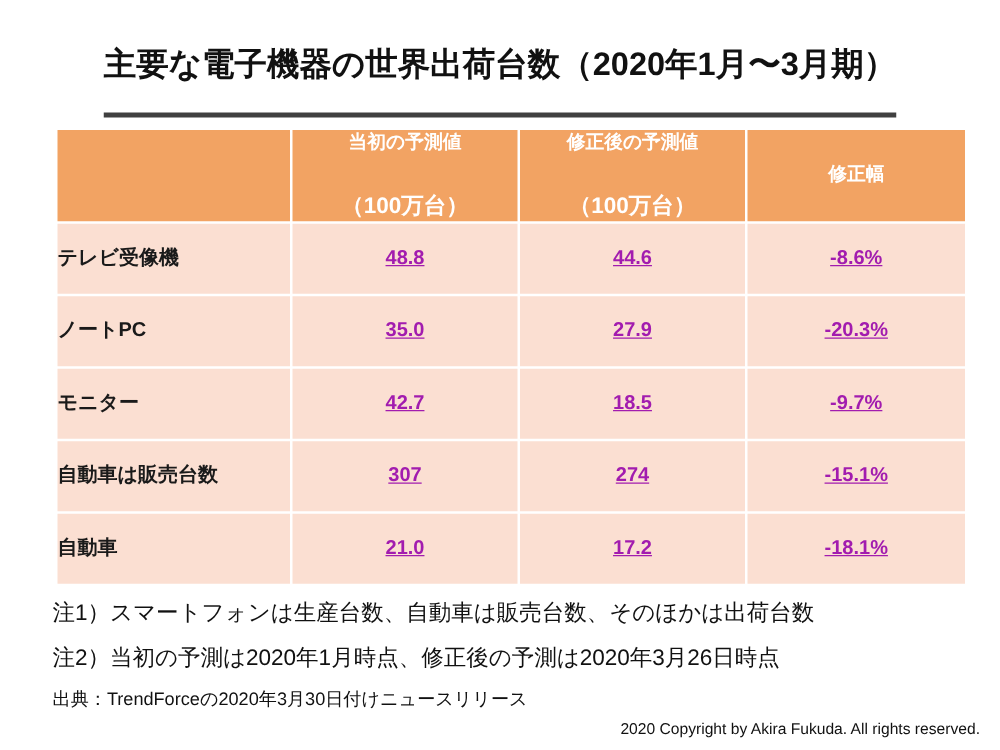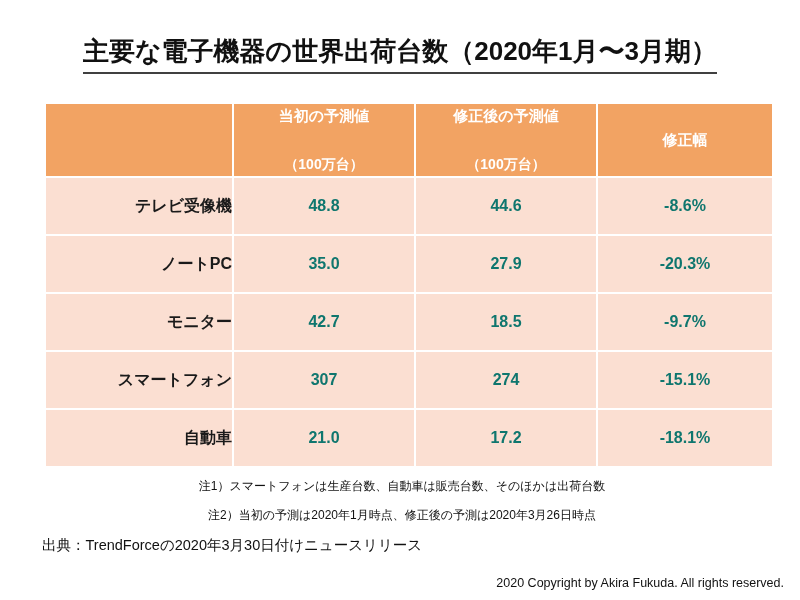--- a/index.html
+++ b/index.html
@@ -26,22 +26,22 @@
     left: 0;
     width: 800px;
     text-align: center;
     font-size: 26px;
     font-weight: bold;
     letter-spacing: 0px;
     color: #111111;
   }
   .title-inner {
     display: inline-block;
-    border-bottom: 2px solid #404040;
-    padding-bottom: 3px;
+    border-bottom: 4px solid #404040;
+    padding-bottom: 21px;
   }
   table.data-table {
     position: absolute;
     top: 102px;
     left: 44px;
     width: 724px;
     border-collapse: separate;
     border-spacing: 2px 2px;
     table-layout: fixed;
   }
@@ -60,54 +60,54 @@
     text-align: center;
     line-height: 1.35;
   }
   th.head-cell.blank {
     background: #f2a363;
   }
   td.row-label {
     background: #fbdfd2;
     font-size: 16px;
     font-weight: bold;
-    text-align: right;
+    text-align: left;
     height: 56px;
     vertical-align: middle;
     color: #1a1a1a;
   }
   td.val {
     background: #fbdfd2;
     font-size: 16px;
     font-weight: bold;
     text-align: center;
     vertical-align: middle;
-    color: #0f766e;
+    color: #a21caf;
+    text-decoration: underline;
   }
   col.c0 { width: 186px; }
   col.c1 { width: 180px; }
   col.c2 { width: 180px; }
   col.c3 { width: 174px; }
   .head-line2 {
     display: block;
-    font-size: 14px;
+    font-size: 18px;
     margin-top: 28px;
   }
   .notes {
     position: absolute;
     left: 42px;
     top: 478px;
     width: 720px;
   }
   .note {
-    font-size: 12px;
+    font-size: 18px;
     color: #111111;
     margin-bottom: 12px;
     white-space: nowrap;
-    text-align: center;
   }
   .source {
     font-size: 14.5px;
     color: #111111;
     margin-top: 4px;
     white-space: nowrap;
   }
   .copyright {
     position: absolute;
     right: 16px;
@@ -159,21 +159,21 @@
         <td class="val">27.9</td>
         <td class="val">-20.3%</td>
       </tr>
       <tr>
         <td class="row-label">モニター</td>
         <td class="val">42.7</td>
         <td class="val">18.5</td>
         <td class="val">-9.7%</td>
       </tr>
       <tr>
-        <td class="row-label">スマートフォン</td>
+        <td class="row-label">自動車は販売台数</td>
         <td class="val">307</td>
         <td class="val">274</td>
         <td class="val">-15.1%</td>
       </tr>
       <tr>
         <td class="row-label">自動車</td>
         <td class="val">21.0</td>
         <td class="val">17.2</td>
         <td class="val">-18.1%</td>
       </tr>

